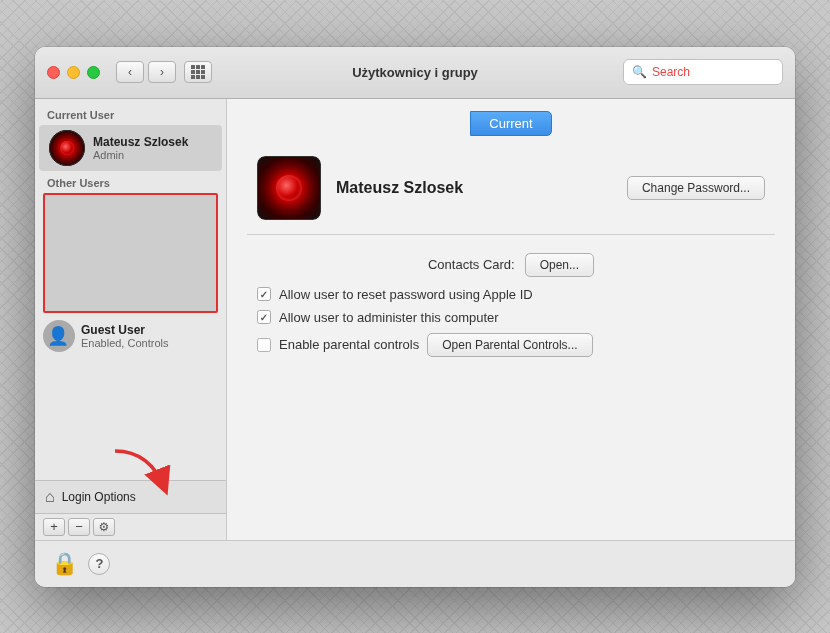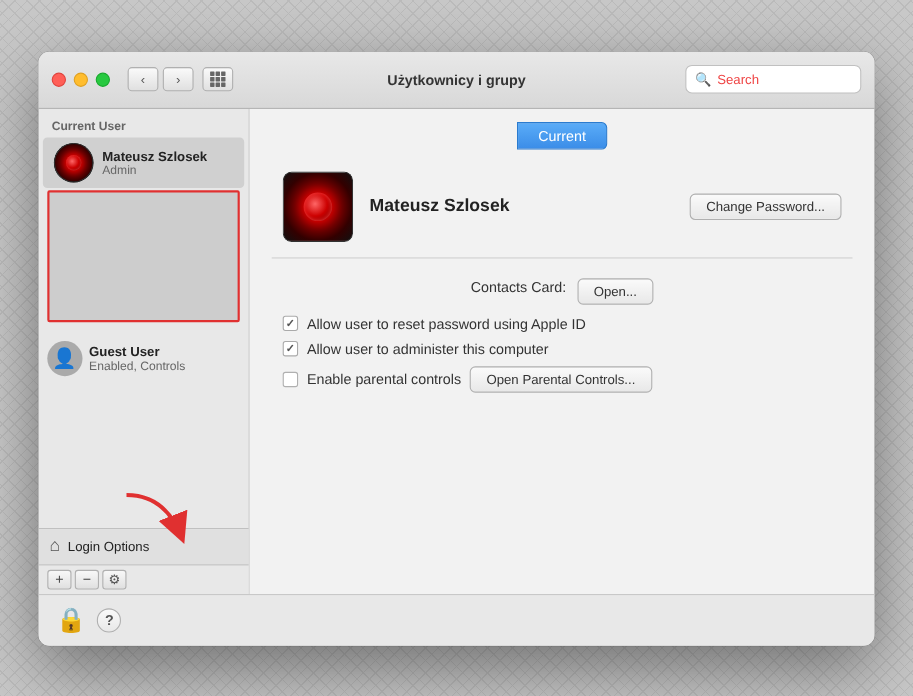--- a/index.html
+++ b/index.html
@@ -423,21 +423,21 @@
     
     .divider {
       height: 1px;
       background: #d0d0d0;
       margin: 4px 20px 12px;
     }
 
     
     .contacts-row {
       display: flex;
-      align-items: flex-start;
+      align-items: center;
       justify-content: center;
       gap: 10px;
       padding: 6px 0;
     }
 
     .contacts-label {
       font-size: 13px;
       color: #333;
     }
 
@@ -588,20 +588,21 @@
           <div class="hal-avatar">
             <div class="hal-eye"></div>
           </div>
         </div>
         <div class="user-info">
           <span class="user-name">Mateusz Szlosek</span>
           <span class="user-role">Admin</span>
         </div>
       </div>
 
+      <div class="other-users-label">Other Users</div>
 
       <div class="other-users-section">
         <div class="red-selection"></div>
       </div>
 
       <div style="display:flex; align-items:center; gap:6px; padding: 3px 8px 1px;">
         <div style="width:32px;height:32px;border-radius:50%;background:#aaa;display:flex;align-items:center;justify-content:center;flex-shrink:0;">
           <span style="font-size:18px;color:#fff;">👤</span>
         </div>
         <div class="user-info">

